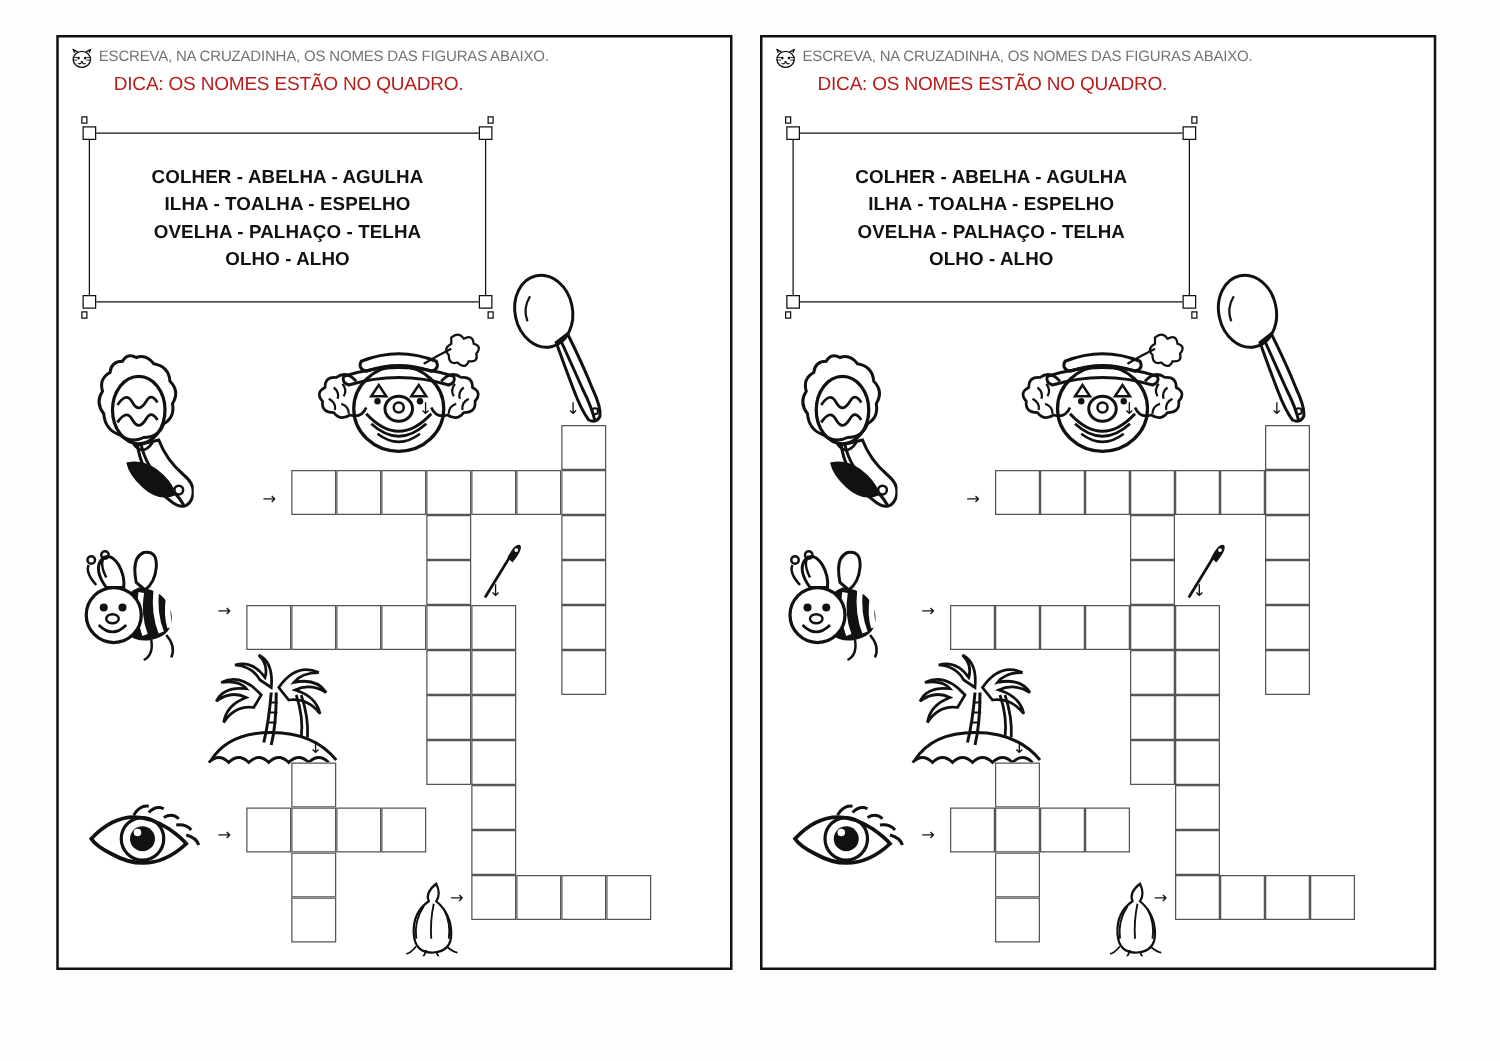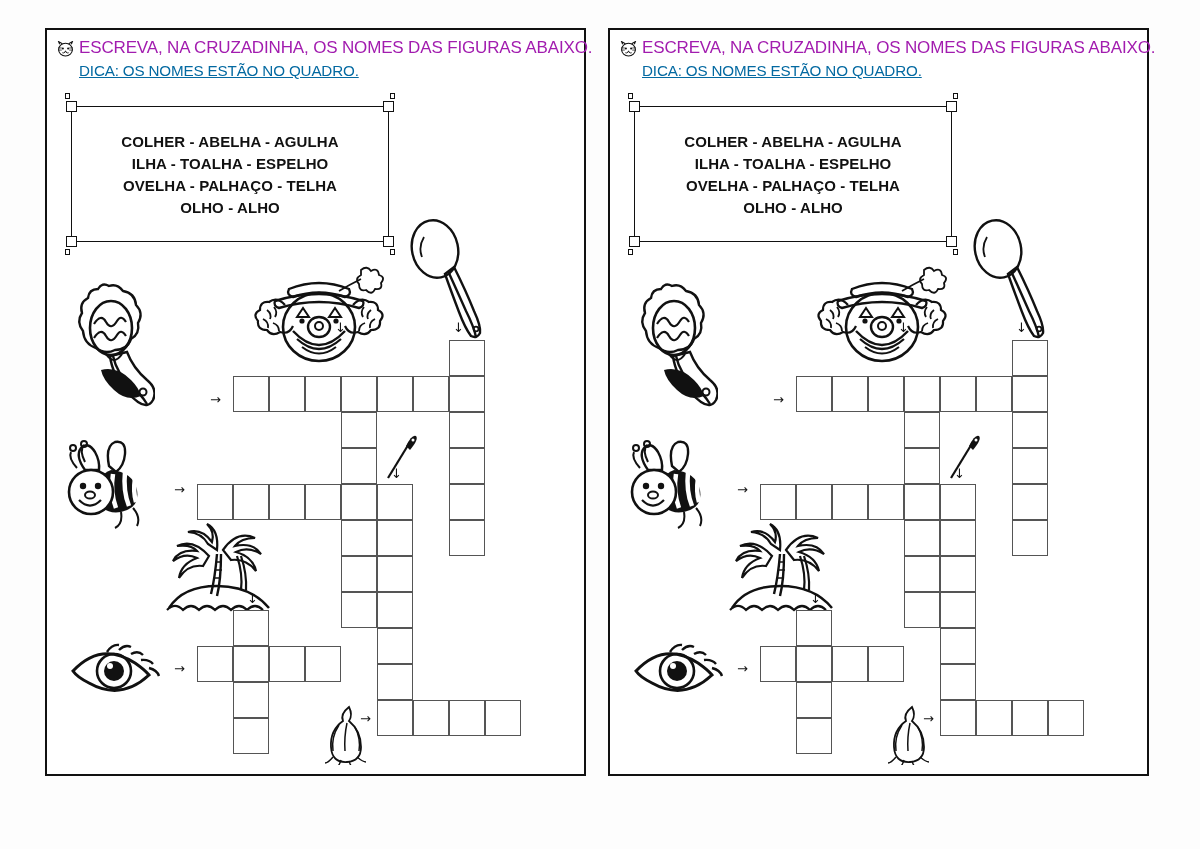--- a/index.html
+++ b/index.html
@@ -22,27 +22,27 @@
     box-sizing:border-box;
   }
   .panel.left{left:45px;}
   .panel.right{left:608px;}
 
   .hdr{
     position:absolute;left:10px;top:8px;right:6px;
     display:block;
   }
   .hdr-line1{
-    display:flex;align-items:center;gap:5px;
-    font-size:17px;letter-spacing:-0.15px;color:#a21caf;
+    display:flex;align-items:flex-start;gap:5px;
+    font-size:12px;letter-spacing:-0.15px;color:#737373;
     white-space:nowrap;
   }
   .hdr-line2{
-    font-size:15.2px;letter-spacing:-0.15px;color:#0369a1;
-    margin-left:22px;margin-top:4px;white-space:nowrap;text-decoration:underline;
+    font-size:15.2px;letter-spacing:-0.15px;color:#b91c1c;
+    margin-left:34px;margin-top:4px;white-space:nowrap;
   }
   .cat-icon{width:17px;height:16px;flex:0 0 auto;margin-top:1px;}
 
   
   .wordbox{
     position:absolute;left:24px;top:76px;
     width:318px;height:136px;
   }
   .wordbox .frame{
     position:absolute;inset:0;

